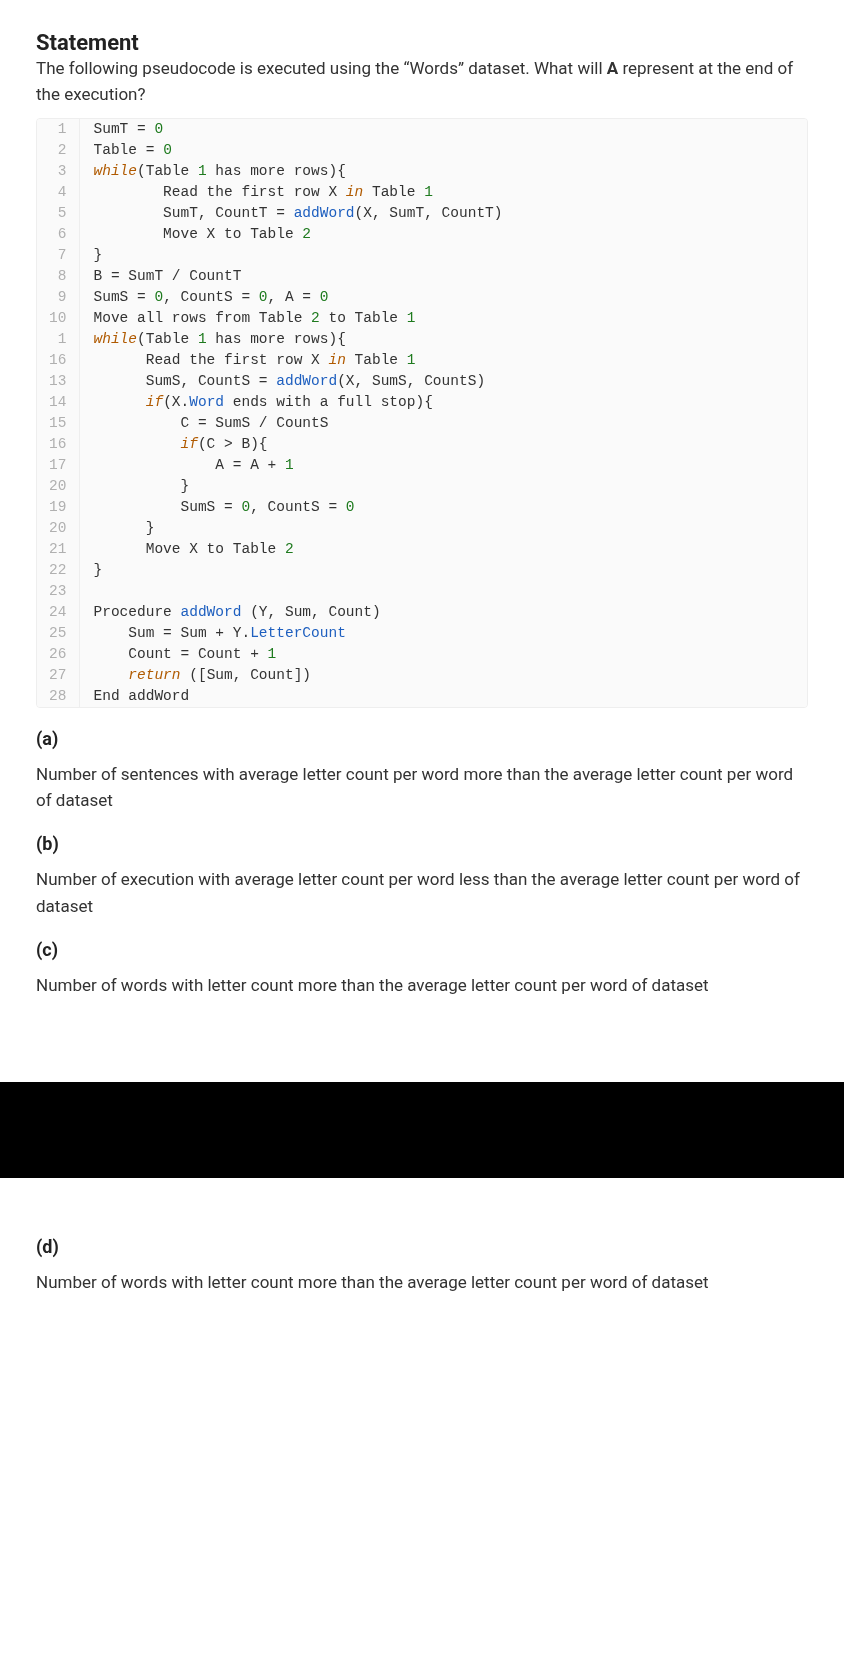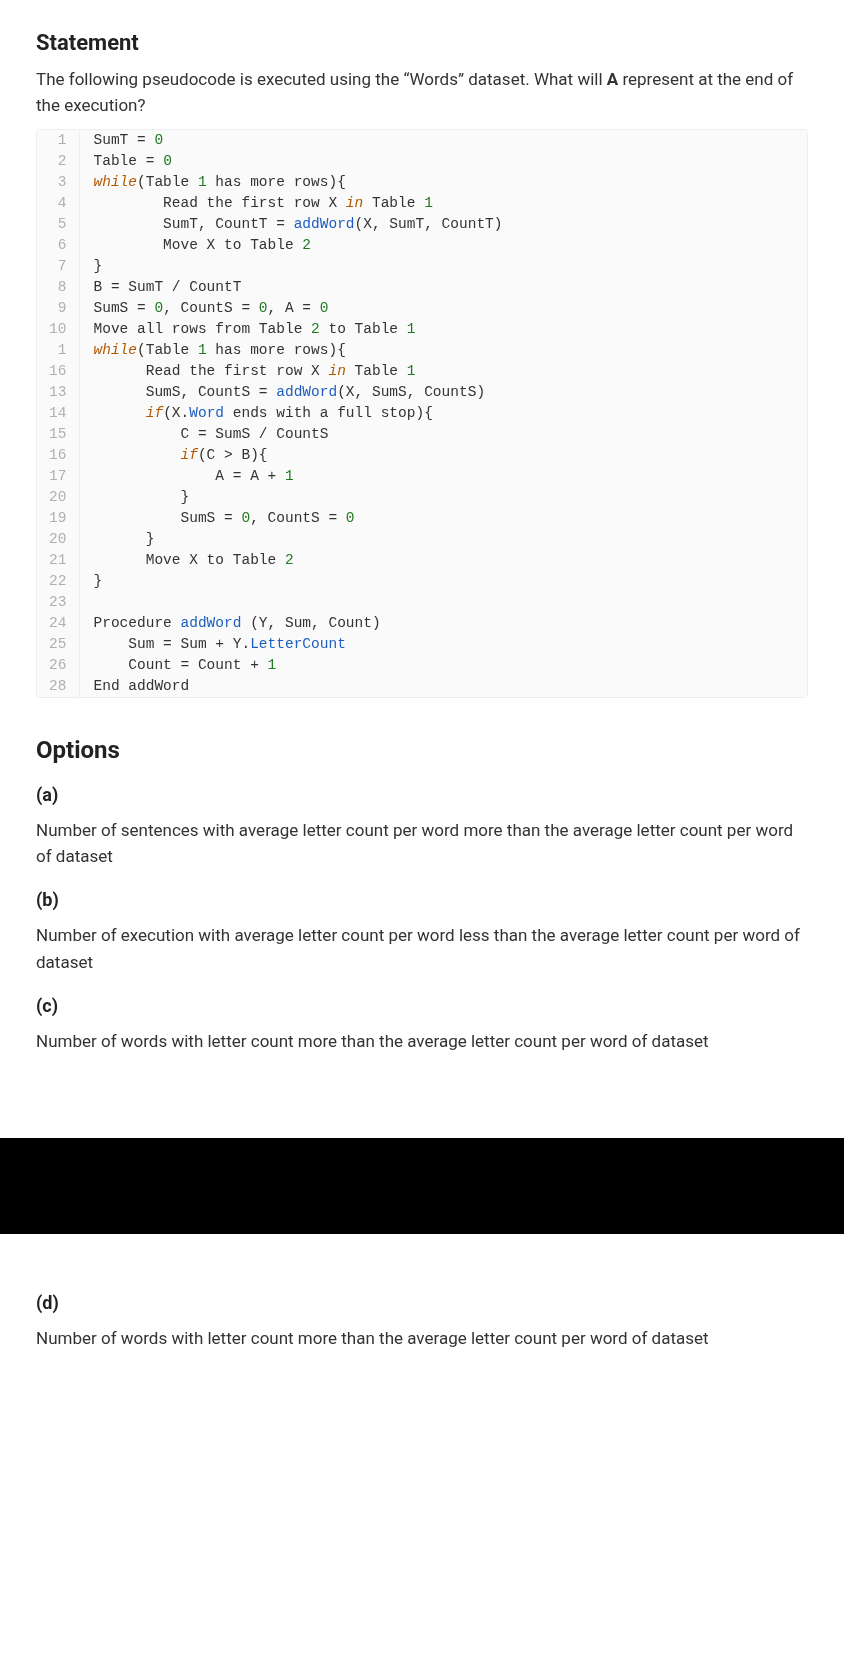--- a/index.html
+++ b/index.html
@@ -10,21 +10,21 @@
     color: #222;
     background: #fff;
   }
   .page {
     padding: 30px 36px 40px 36px;
   }
   h2.statement-hdr {
     font-size: 22px;
     font-weight: 700;
     color: #222;
-    margin-bottom: 11px;
+    margin-bottom: 0;
   }
   p.question {
     font-size: 17px;
     line-height: 1.55;
     color: #333;
     margin-bottom: 10px;
   }
   p.question b { font-weight: 700; }
 
   .codebox {
@@ -204,28 +204,31 @@
           </tr>
           <tr>
             <td class="ln">25</td>
             <td class="code"><span>    Sum = Sum + Y.</span><span class="tok-prop">LetterCount</span></td>
           </tr>
           <tr>
             <td class="ln">26</td>
             <td class="code"><span>    Count = Count + </span><span class="tok-num">1</span></td>
           </tr>
           <tr>
+            <td class="ln">27</td>
+            <td class="code"><span>    </span><span class="tok-kw">return</span><span> ([Sum, Count])</span></td>
+          </tr>
+          <tr>
             <td class="ln">28</td>
             <td class="code"><span>End addWord</span></td>
           </tr>
         </tbody>
     </table>
   </div>
 
-  <h2 class="options-hdr">Options</h2>
 
   <div id="options-container">
       <div class="opt-label">(a)</div>
       <div class="opt-text">Number of sentences with average letter count per word more than the average letter count per word of dataset</div>
       <div class="opt-label">(b)</div>
       <div class="opt-text">Number of execution with average letter count per word less than the average letter count per word of dataset</div>
       <div class="opt-label">(c)</div>
       <div class="opt-text">Number of words with letter count more than the average letter count per word of dataset</div>
       <div class="blackbar"></div>
       <div class="opt-label">(d)</div>

